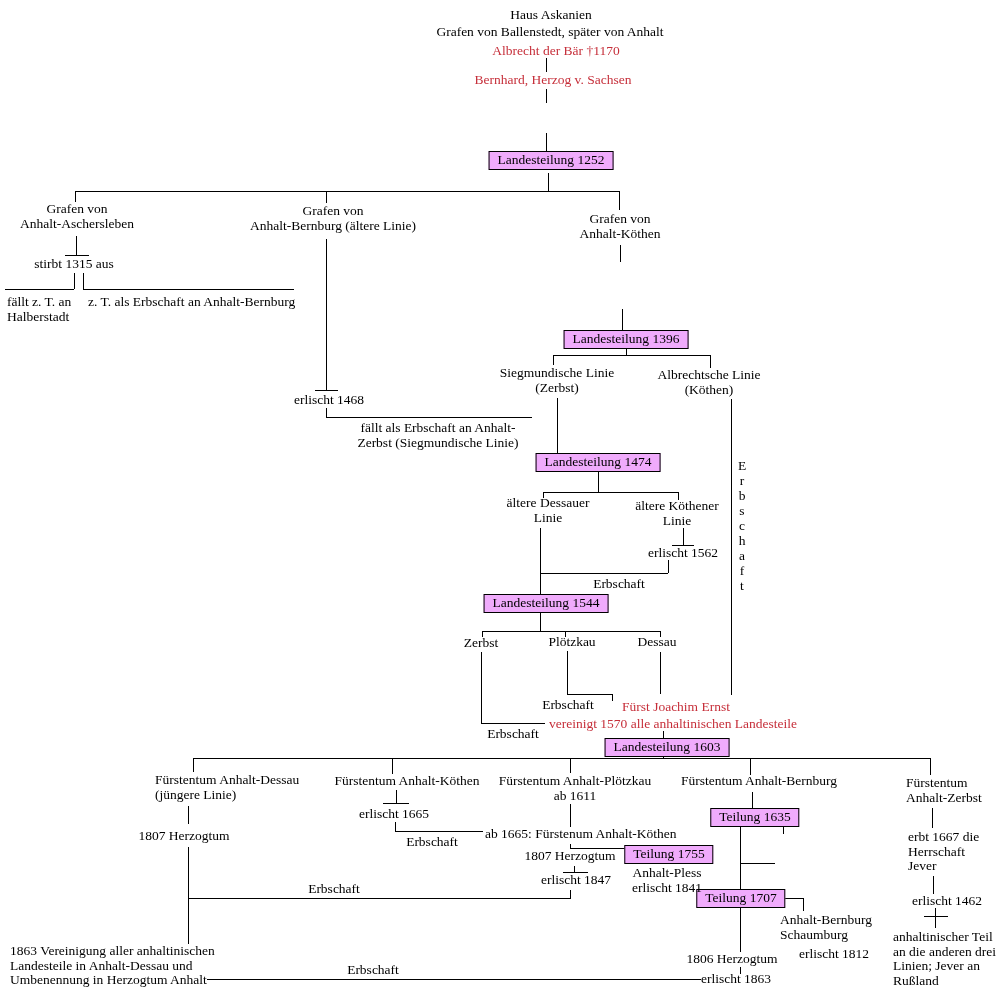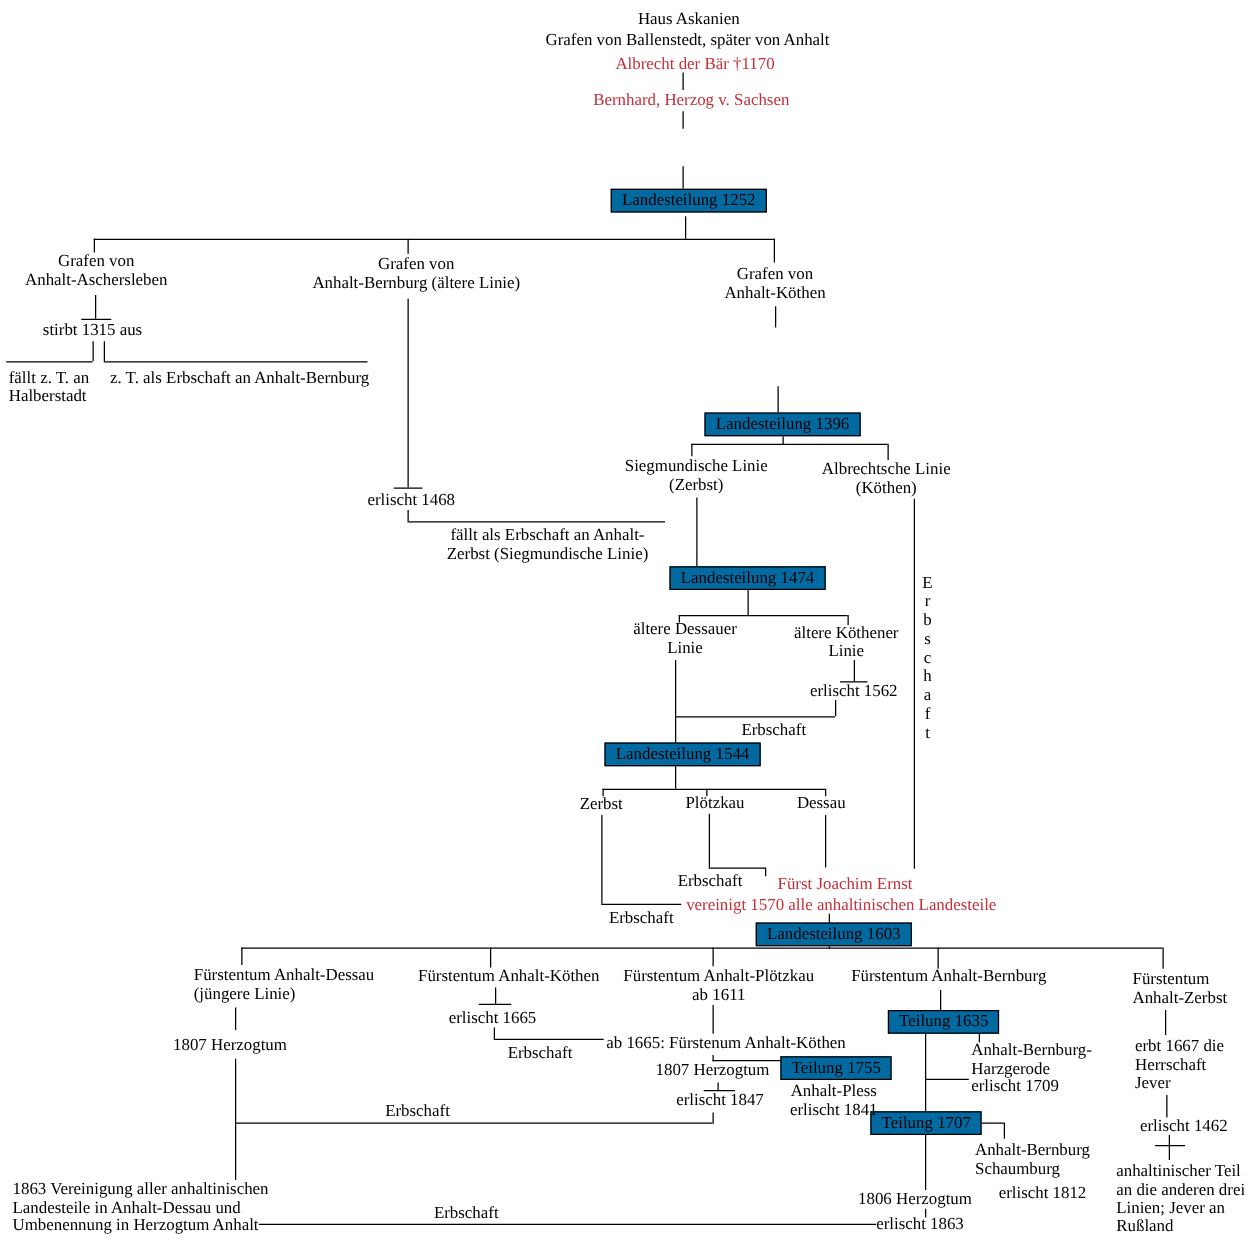--- a/index.html
+++ b/index.html
@@ -4,21 +4,21 @@
 <style>
   html,body{margin:0;padding:0;background:#fff}
   .canvas{position:relative;width:1000px;height:1000px;background:#fff;
     font-family:"Liberation Serif","DejaVu Serif",serif;font-size:13.5px;line-height:14.5px;color:#000;overflow:hidden}
   .t{position:absolute;white-space:pre-line}
   .c{text-align:center;transform:translateX(-50%)}
   .r{color:var(--red,#c62f3a)}
   .hl,.vl{position:absolute;background:#000}
   .hl{height:1px}
   .vl{width:1px}
-  .bx{position:absolute;transform:translateX(-50%);border:1px solid #000;background:#0369a1;
+  .bx{position:absolute;transform:translateX(-50%);border:1px solid #000;background:#f0abfc;
       padding:1px 8px;white-space:nowrap;text-align:right}
   .vtxt{line-height:15px}
 </style>
 </head>
 <body>
 
 <div class="canvas">
 
   <div>
     <i class="vl" style="left:546px;top:58px;height:14px"></i>
@@ -162,23 +162,20 @@
   <div class="t c" style="left:394px;top:807px">erlischt 1665</div>
   <div class="t c" style="left:432px;top:835px">Erbschaft</div>
   <div class="t c" style="left:575px;top:774px">Fürstentum Anhalt-Plötzkau
 ab 1611</div>
   <div class="t" style="left:485px;top:827px">ab 1665: Fürstenum Anhalt-Köthen</div>
   <div class="t c" style="left:570px;top:849px">1807 Herzogtum</div>
   <div class="t c" style="left:576px;top:873px">erlischt 1847</div>
   <div class="t c" style="left:667px;top:866px">Anhalt-Pless
 erlischt 1841</div>
   <div class="t c" style="left:759px;top:774px">Fürstentum Anhalt-Bernburg</div>
-  <div class="t" style="left:777px;top:833px">Anhalt-Bernburg-
-Harzgerode
-erlischt 1709</div>
   <div class="t" style="left:780px;top:913px">Anhalt-Bernburg
 Schaumburg</div>
   <div class="t c" style="left:834px;top:947px">erlischt 1812</div>
   <div class="t c" style="left:732px;top:952px">1806 Herzogtum</div>
   <div class="t c" style="left:736px;top:972px">erlischt 1863</div>
   <div class="t" style="left:906px;top:776px">Fürstentum
 Anhalt-Zerbst</div>
   <div class="t" style="left:908px;top:830px">erbt 1667 die
 Herrschaft
 Jever</div>

